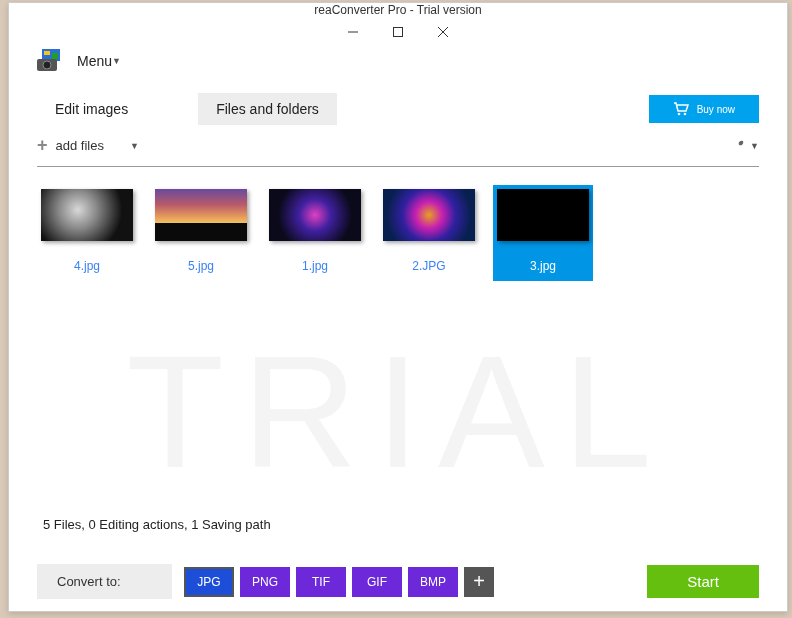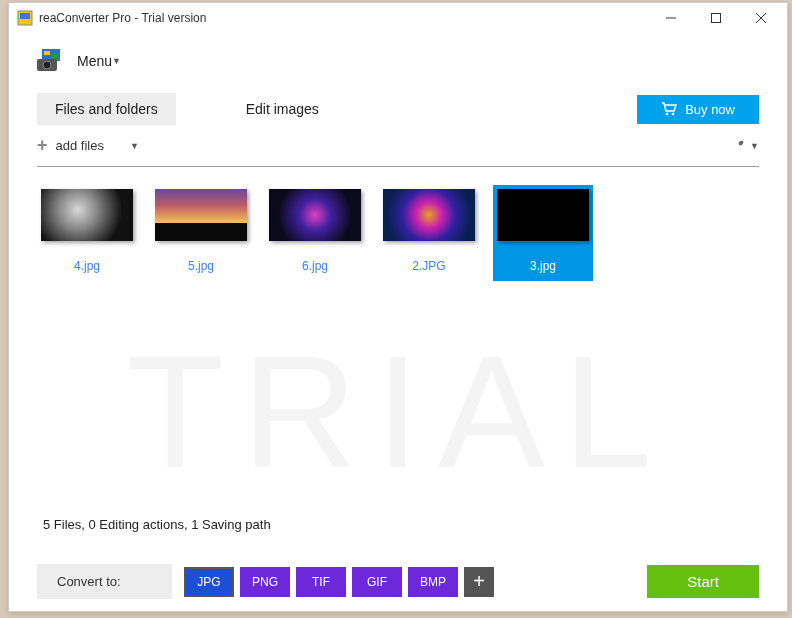--- a/index.html
+++ b/index.html
@@ -1,29 +1,29 @@
 <!DOCTYPE html>
 <html><head>
   <meta charset="utf-8">
   <style>
     * { margin: 0; padding: 0; box-sizing: border-box; font-family: "Segoe UI", Arial, sans-serif; }
     body { width: 792px; height: 618px; background: #d9c9b8; overflow: hidden; }
     .window { position: absolute; left: 8px; top: 2px; width: 780px; height: 610px; background: #fff; border: 1px solid #ccc; box-shadow: 0 2px 6px rgba(0,0,0,0.15); }
-    .titlebar { height: 30px; background: #fff; display: flex; align-items: center; padding: 0 4px; border-bottom: 0; }
+    .titlebar { height: 30px; background: #fff; display: flex; align-items: center; padding: 0 4px; border-bottom: 0; flex-direction: column; }
     .titlebar-icon { width: 16px; height: 16px; margin: 0 6px 0 4px; }
     .titlebar-text { font-size: 12px; color: #333; flex: 1; }
     .win-btns { display: flex; }
     .win-btn { width: 45px; height: 29px; display: flex; align-items: center; justify-content: center; color: #333; }
     .menubar { display: flex; align-items: center; padding: 10px 28px; height: 56px; }
     .app-icon { width: 26px; height: 24px; margin-right: 14px; }
     .menu-btn { font-size: 14px; color: #222; display: flex; align-items: center; cursor: pointer; }
     .tabs { display: flex; align-items: center; padding: 0 28px; gap: 52px; height: 40px; }
     .tab { font-size: 14px; color: #222; padding: 8px 18px; cursor: pointer; }
     .tab.active { background: #ededed; }
-    .buy-btn { margin-left: auto; background: #00a2ed; color: #fff; font-size: 13px; padding: 7px 24px; display: flex; align-items: center; gap: 8px; cursor: pointer; }
+    .buy-btn { margin-left: auto; background: #00a2ed; color: #fff; font-size: 10px; padding: 7px 24px; display: flex; align-items: center; gap: 8px; cursor: pointer; }
     .toolbar-inner { display: flex; align-items: center; padding: 6px 28px 10px 28px; }
     .divider { height: 1px; background: #999; margin: 0 28px; }
     .add-files { display: flex; align-items: center; gap: 8px; font-size: 13px; color: #333; cursor: pointer; }
     .add-files .plus { font-size: 18px; font-weight: bold; color: #888; }
     .spacer { flex: 1; }
     .wrench { color: #666; display: flex; align-items: center; gap: 4px; cursor: pointer; }
     .content { position: relative; padding: 18px 28px; height: 350px; }
     .trial-bg { position: absolute; left: 50%; top: 70%; transform: translate(-50%,-50%); font-size: 160px; font-weight: 300; color: #f4f4f4; letter-spacing: 18px; pointer-events: none; user-select: none; }
     .thumbs { display: flex; gap: 14px; position: relative; z-index: 1; }
     .thumb-item { width: 100px; text-align: center; cursor: pointer; padding: 4px 0 8px; }
@@ -86,22 +86,22 @@
       <rect x="0" y="10" width="20" height="12" rx="2" fill="#555"></rect>
       <circle cx="10" cy="16" r="4" fill="#222" stroke="#888"></circle>
     </svg>
     <div class="menu-btn">
       <span>Menu</span>
       <span class="caret">▼</span>
     </div>
   </div>
 
   <div class="tabs">
+    <div class="tab">Edit images</div>
     <div class="tab active">Files and folders</div>
-    <div class="tab">Edit images</div>
     <div class="buy-btn">
       <svg width="16" height="14" viewBox="0 0 16 14">
           <path d="M1 1h2l2 8h8l2-6H4" fill="none" stroke="#fff" stroke-width="1.5"></path>
           <circle cx="6" cy="12" r="1.3" fill="#fff"></circle>
           <circle cx="12" cy="12" r="1.3" fill="#fff"></circle>
         </svg>
       <span>Buy now</span>
     </div>
   </div>
 
@@ -128,21 +128,21 @@
       <div class="thumb-item">
         <div class="thumb th1"></div>
         <div class="thumb-label">4.jpg</div>
       </div>
       <div class="thumb-item">
         <div class="thumb th2"></div>
         <div class="thumb-label">5.jpg</div>
       </div>
       <div class="thumb-item">
         <div class="thumb th3"></div>
-        <div class="thumb-label">6.jpg</div>
+        <div class="thumb-label">1.jpg</div>
       </div>
       <div class="thumb-item">
         <div class="thumb th4"></div>
         <div class="thumb-label">2.JPG</div>
       </div>
       <div class="thumb-item selected">
         <div class="thumb th5"></div>
         <div class="thumb-label">3.jpg</div>
       </div>
     </div>

